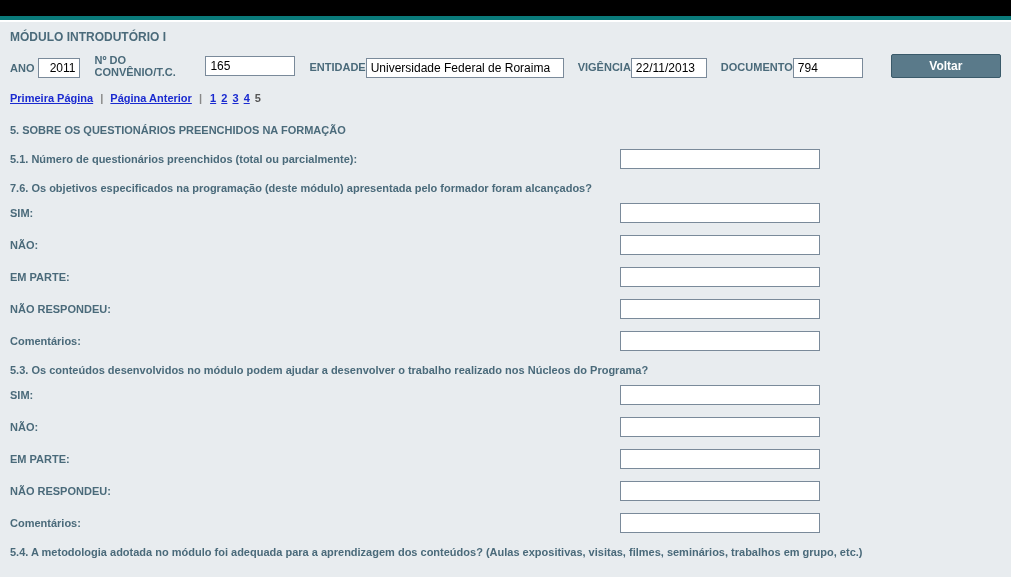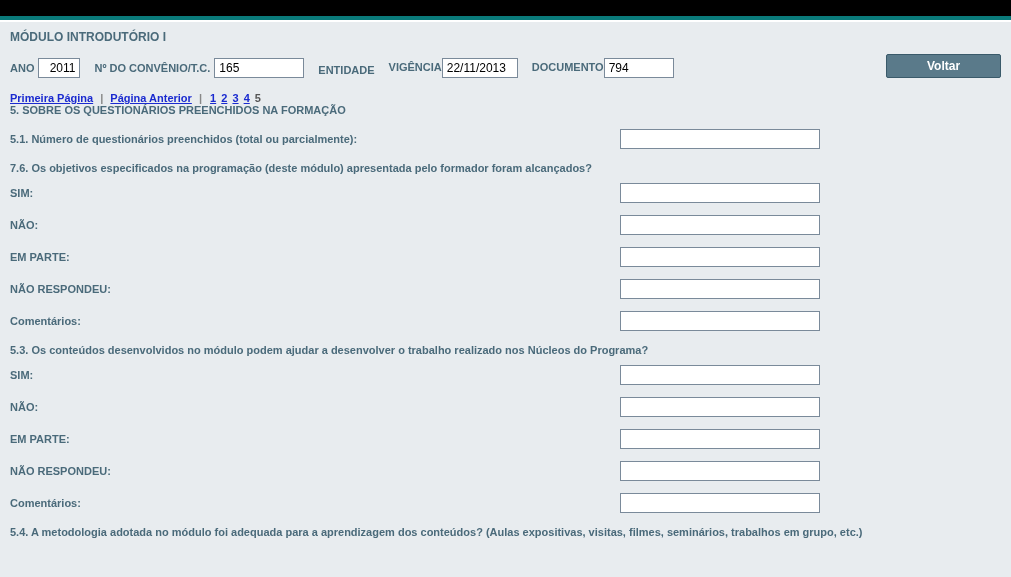--- a/index.html
+++ b/index.html
@@ -77,20 +77,21 @@
     border: 1px solid #3a5a6a;
     padding: 4px 0;
     width: 115px;
     text-align: center;
     cursor: pointer;
     border-radius: 2px;
   }
   .spacer { flex: 1; }
   .pager {
     font-size: 11px;
+    margin-bottom: 20px;
   }
   .pager a {
     color: #1a2ad0;
     text-decoration: underline;
     font-weight: bold;
   }
   .pager .sep {
     color: #888;
     margin: 0 4px;
     font-weight: bold;
@@ -163,20 +164,21 @@
     <div class="hgroup-inline">
       <span class="field-label-inline">ANO</span>
       <input class="txt w-ano" value="2011" style="">
     </div>
     <div class="hgroup-inline">
       <span class="field-label-inline">Nº DO CONVÊNIO/T.C.</span>
       <input class="txt w-conv" value="165" style="">
     </div>
     <div class="hgroup">
       <span class="field-label">ENTIDADE</span>
+      <input class="txt w-ent" value="Universidade Federal de Roraima" style="">
     </div>
     <div class="hgroup">
       <span class="field-label">VIGÊNCIA</span>
       <input class="txt w-vig" value="22/11/2013" style="">
     </div>
     <div class="hgroup">
       <span class="field-label">DOCUMENTO</span>
       <input class="txt w-doc" value="794" style="">
     </div>
     <div class="spacer"></div>

